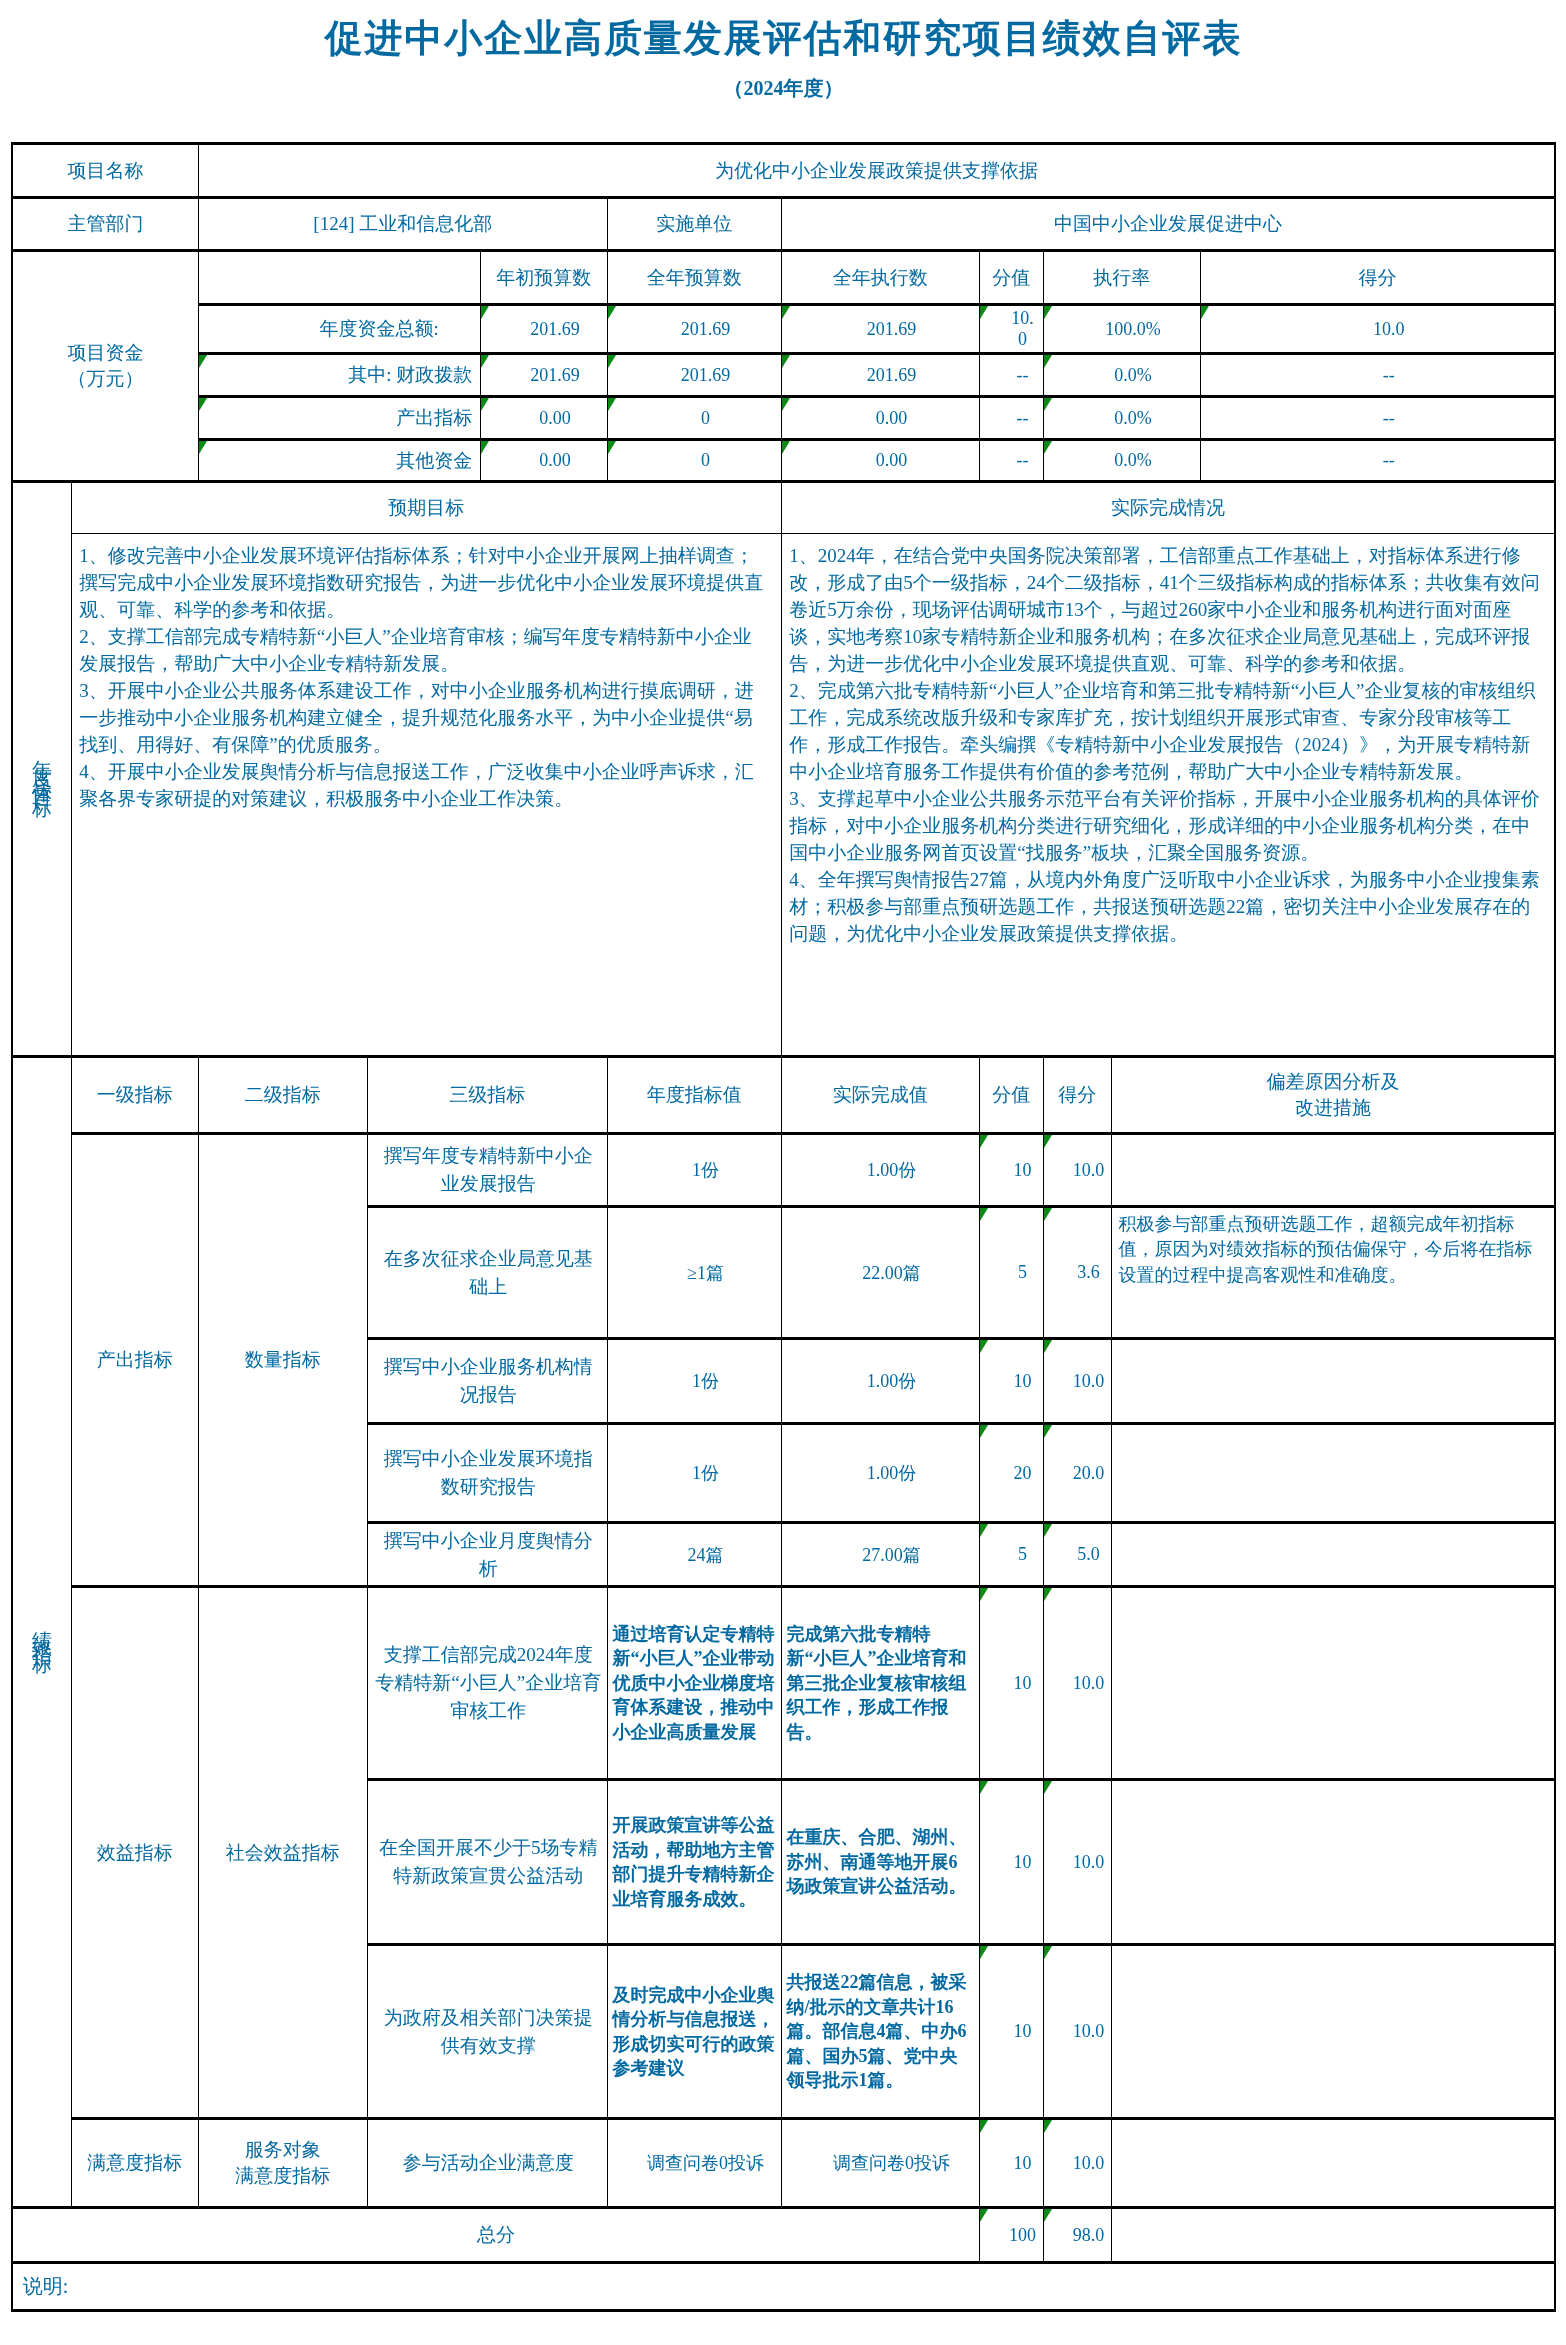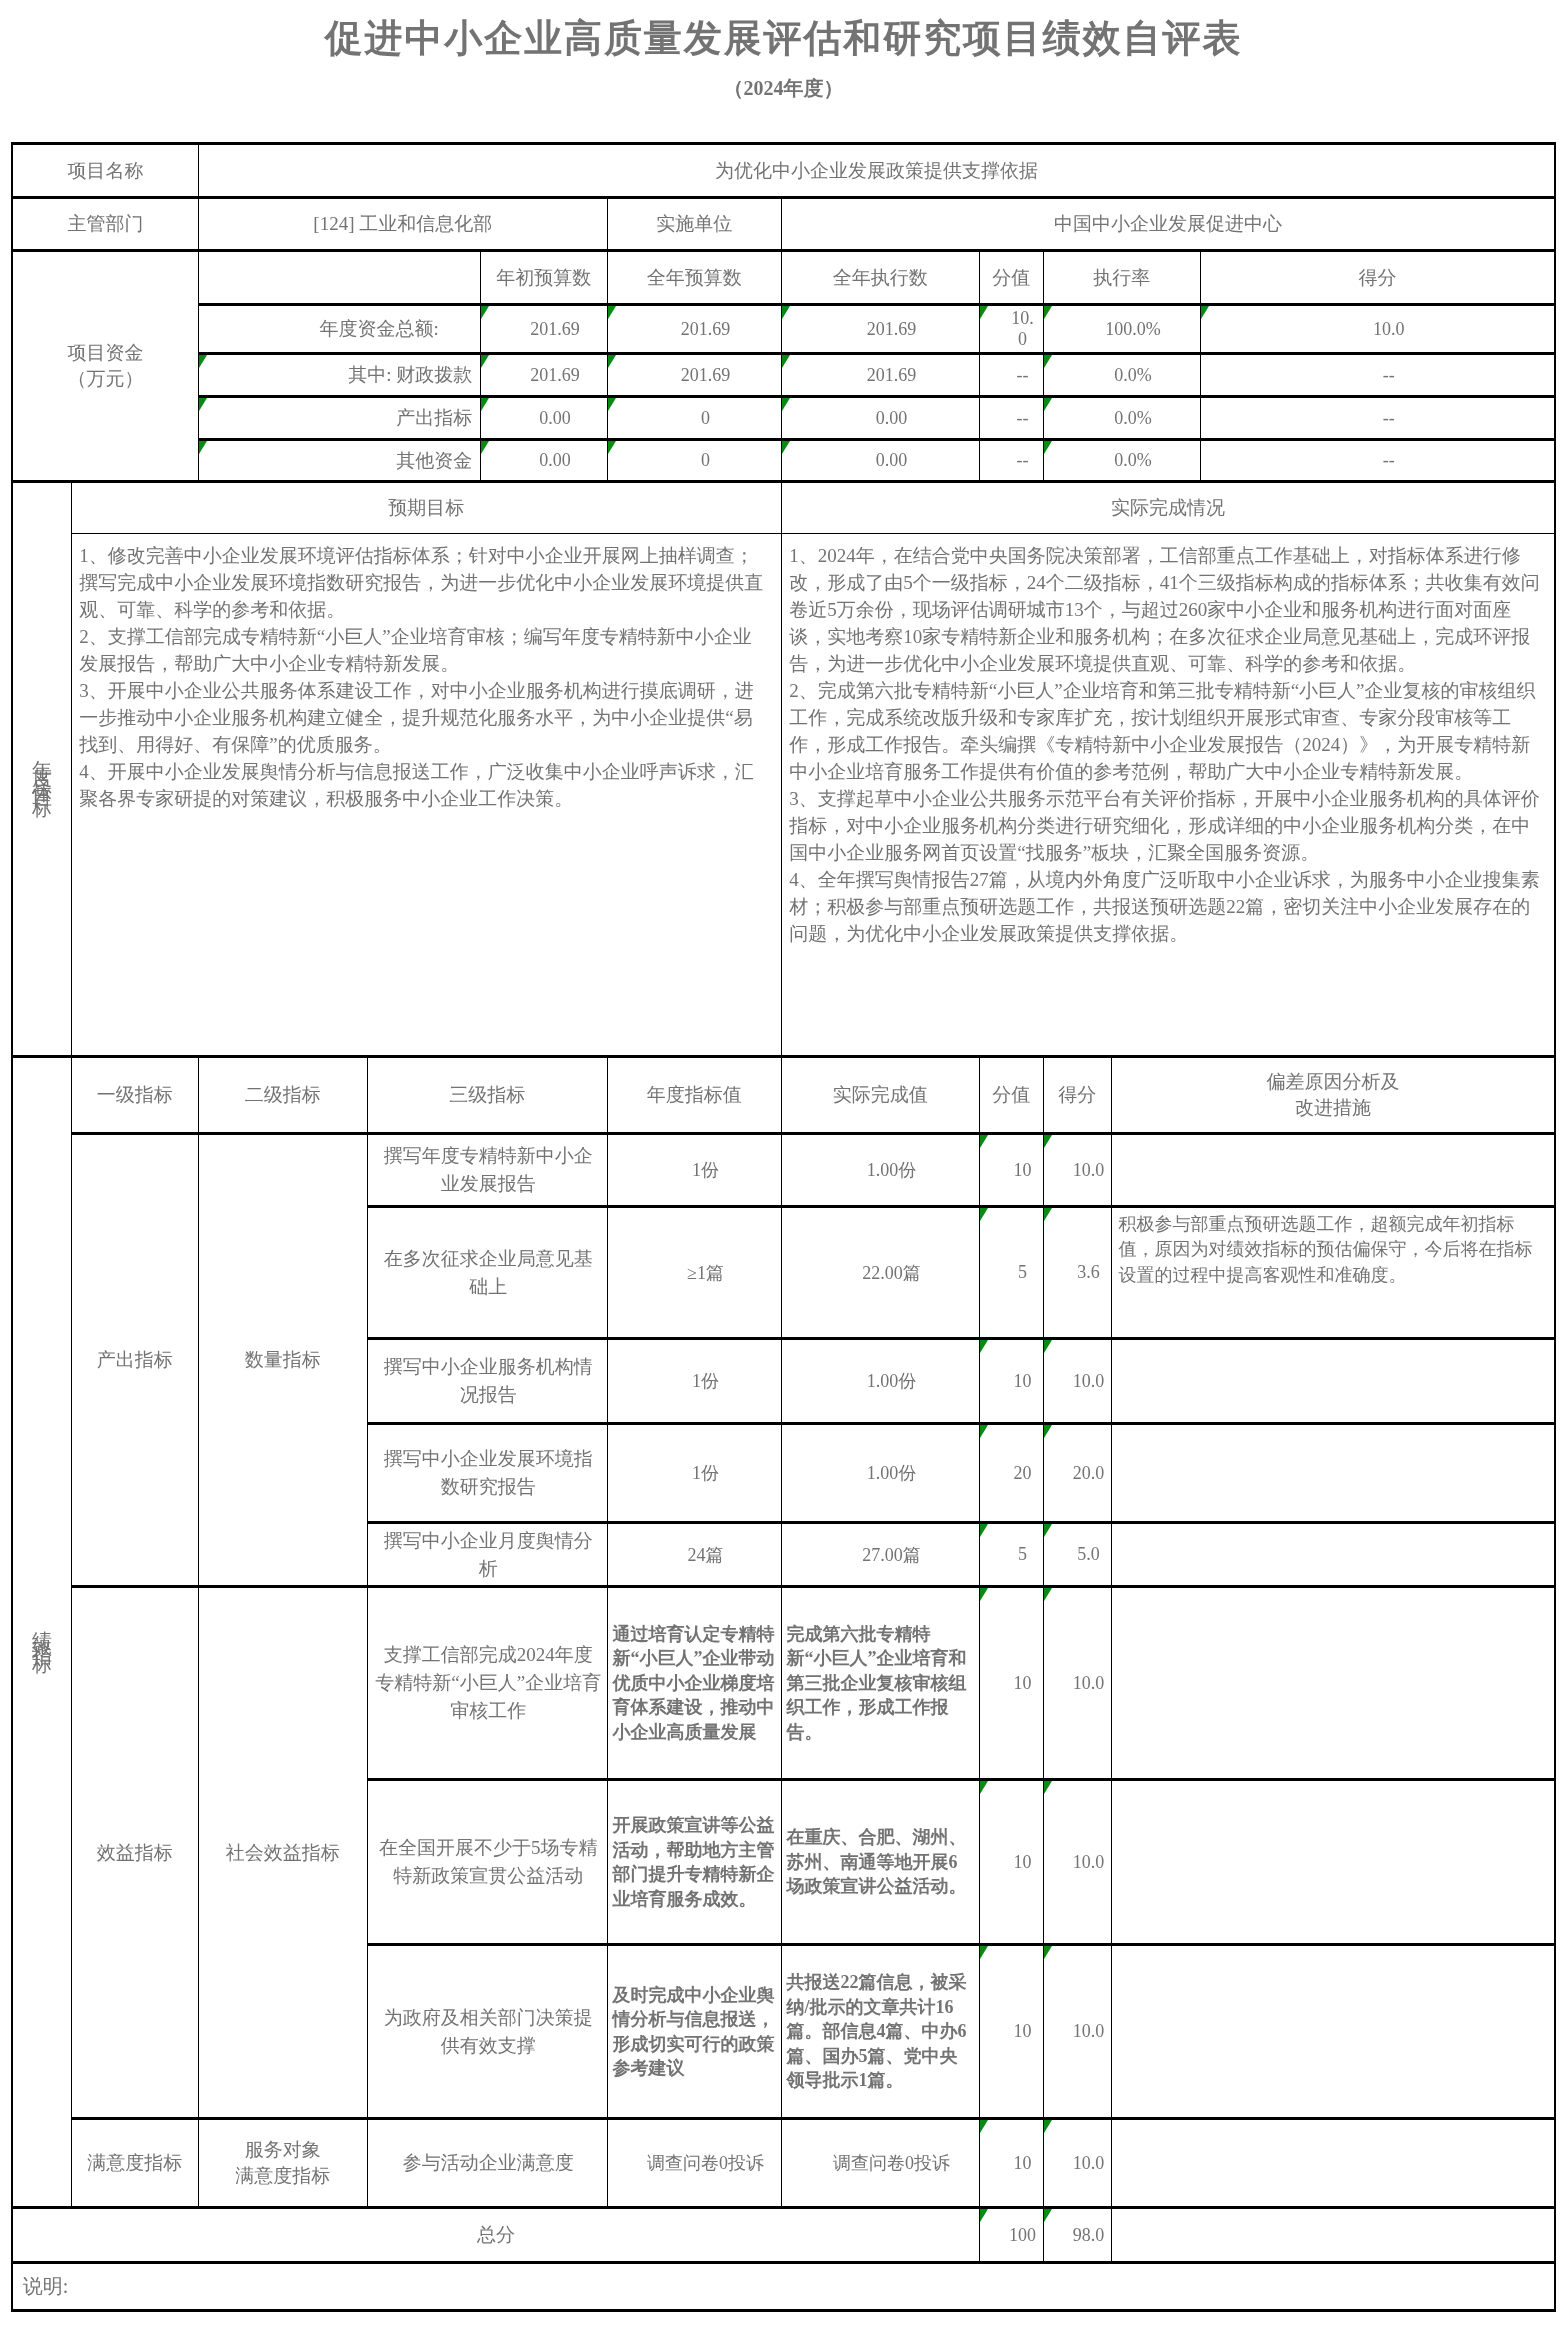--- a/index.html
+++ b/index.html
@@ -1,18 +1,18 @@
 <!DOCTYPE html>
 <html style="font-size:15px"><head>
 <meta charset="utf-8">
 <style>
   html,body { margin:0; padding:0; background:#fff; }
   .page {
     position:relative; width:1567px; height:2346px; background:#fff;
-    font-family:"Liberation Serif","DejaVu Serif",serif; color:#737373; overflow:hidden;
+    font-family:"Liberation Serif","DejaVu Serif",serif; color:#0369a1; overflow:hidden;
   }
   .title { text-align:center; padding-top:13px; font-size:38px; font-weight:bold; letter-spacing:1.9px; }
   .subtitle { text-align:center; font-size:20px; font-weight:bold; margin-top:11.3px; }
 
   table.main {
     border-collapse:collapse; table-layout:fixed;
     width:1544px; margin:40px 0 0 11.3px;
     border:2.8px solid #000;
   }
   td {

